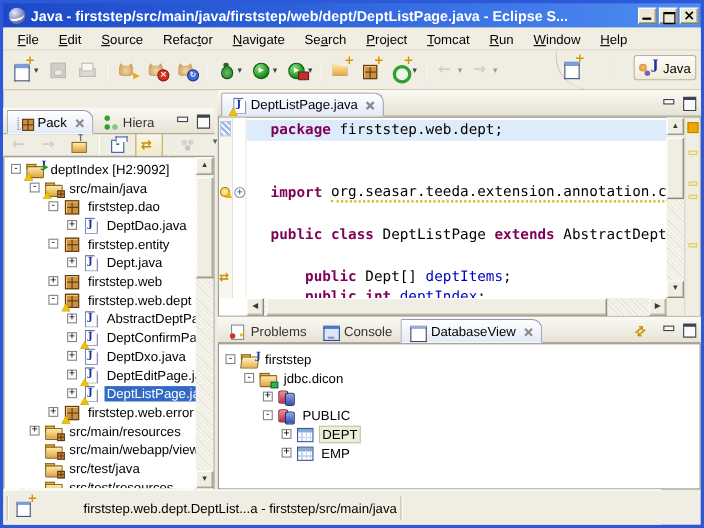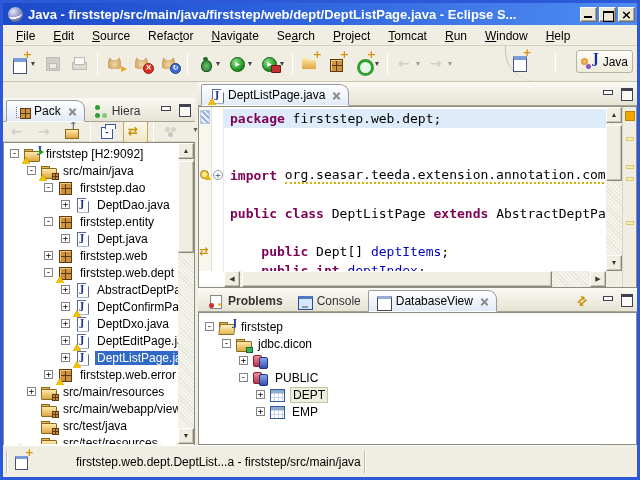--- a/index.html
+++ b/index.html
@@ -71,21 +71,21 @@
 .i-packexp::before{content:"";position:absolute;left:6px;top:4px;width:9px;height:9px;background:#CE9140;border:1px solid #5C3A12;background-image:linear-gradient(#5C3A12,#5C3A12),linear-gradient(#5C3A12,#5C3A12);background-size:1px 100%,100% 1px;background-position:center,center;background-repeat:no-repeat}
 .i-packexp::after{content:"";position:absolute;left:2px;top:3px;width:4px;height:10px;border-left:1px dotted #777;border-bottom:1px dotted #777}
 .i-hierarchy::before{content:"";position:absolute;left:3px;top:1px;width:5px;height:5px;border-radius:50%;background:#2FA035;box-shadow:0 8px 0 #2FA035,7px 8px 0 #80C880}
 .i-fastview::before{content:"";position:absolute;left:2px;top:3px;width:11px;height:10px;background:#fff;border:1px solid #44507A;border-top:3px solid #7A9CD8}
 
 .panel{position:absolute;background:#F0EEE3}
 .tabbar{position:relative;height:24px;background:linear-gradient(#FAF9F4,#E6E3D4);border-bottom:1px solid #A8A494;display:flex;align-items:flex-end;padding-left:3px}
 .vtab{display:flex;align-items:center;gap:4px;height:22px;padding:0 7px;margin-bottom:-1px;color:#333;position:relative;z-index:1}
 .vtab.active{background:linear-gradient(#FFFFFF,#E2EAF8);border:1px solid #9A97A5;border-bottom:1px solid #fff;border-radius:2px 9px 0 0;color:#000}
 .vtab .lbl{white-space:nowrap}
-.bold{font-weight:bold}
+.bold{font-weight:normal}
 .tclose{width:9px;height:9px;position:relative;margin-left:3px}
 .tclose::before,.tclose::after{content:"";position:absolute;left:0;top:4px;width:9px;height:2px;background:#8A8A8A;transform:rotate(45deg)}
 .tclose::after{transform:rotate(-45deg)}
 .mm{position:absolute;right:4px;top:5px;display:flex;gap:6px;z-index:2}
 .mmbtn{width:13px;height:12px;position:relative}
 .mm-min::before{content:"";position:absolute;left:2px;top:3px;width:8px;height:3px;border:1px solid #404050;background:#FAFAF6}
 .mm-max::before{content:"";position:absolute;left:1px;top:1px;width:10px;height:9px;border:1px solid #404050;border-top-width:3px;background:#FAFAF6}
 .body{position:absolute;left:0;top:44px;right:0;bottom:0;border:1px solid #8E8C80;background:#fff}
 .body2{position:absolute;left:0;top:24px;right:0;bottom:0;border:1px solid #8E8C80;background:#fff}
 
@@ -110,21 +110,21 @@
 .ti-package::before{content:"";position:absolute;left:2px;top:2px;width:11px;height:11px;background:#CE9140;border:1px solid #5C3A12;background-image:linear-gradient(#5C3A12,#5C3A12),linear-gradient(#5C3A12,#5C3A12);background-size:1px 100%,100% 1px;background-position:center,center;background-repeat:no-repeat;box-shadow:inset 1px 1px 0 #F2C87E}
 .ti-jfile::before{content:"";position:absolute;left:3px;top:1px;width:10px;height:13px;background:#fff;border:1px solid #5A6A9A;clip-path:polygon(0 0,70% 0,100% 30%,100% 100%,0 100%)}
 .ti-jfile::after{content:"J";position:absolute;left:6px;top:1px;color:#1A2FA0;font:bold 9px/12px "DejaVu Serif",serif}
 .ti-schema::before{content:"";position:absolute;left:1px;top:2px;width:7px;height:10px;background:linear-gradient(#F09098,#C03048);border:1px solid #802030;border-radius:3px/2px}
 .ti-schema::after{content:"";position:absolute;right:1px;top:4px;width:7px;height:10px;background:linear-gradient(#90A8E8,#3050B0);border:1px solid #203080;border-radius:3px/2px}
 .ti-table::before{content:"";position:absolute;left:1px;top:2px;width:13px;height:11px;background:#fff;border:1px solid #3858A0;background-image:linear-gradient(#88AACC 3px,transparent 3px),repeating-linear-gradient(#0000 0 3px,#C8D4E8 3px 4px),repeating-linear-gradient(90deg,#0000 0 3px,#C8D4E8 3px 4px)}
 
 .ruler{position:absolute;left:0;top:0;bottom:16px;width:13px;background:#F7F6EF;border-right:1px solid #E2E0D2}
 .foldcol{position:absolute;left:13px;top:0;bottom:16px;width:12px;background:#fff;border-right:1px solid #ECEAE0}
 .code{position:absolute;left:25px;top:0;right:30px;bottom:16px;overflow:hidden;padding-top:2px}
-.cl{height:19px;display:flex;align-items:center;padding-left:6px;font:13px "DejaVu Sans Mono",monospace;white-space:pre}
+.cl{height:19px;display:flex;align-items:center;padding-left:22px;font:13px "DejaVu Sans Mono",monospace;white-space:pre}
 .cl.hl{background:#DEEBFB}
 .tok-k{color:#7F0055;font-weight:bold}
 .tok-f{color:#0000C0}
 .tok-sq{border-bottom:2px dotted #D8B400}
 .range-indicator{position:absolute;left:1px;top:3px;width:10px;height:14px;background:repeating-linear-gradient(45deg,#9AB4E4 0 2px,#EDF2FA 2px 4px);border:1px solid #B8C8E8}
 .mi{position:absolute;left:0;width:13px;height:14px}
 .mi-quickfix-warning::before{content:"";position:absolute;left:1px;top:2px;width:7px;height:7px;border-radius:50%;background:radial-gradient(#FFF4B8,#F2C420);border:1px solid #A07800}
 .mi-quickfix-warning::after{content:"";position:absolute;left:6px;top:6px;width:0;height:0;border-left:3px solid transparent;border-right:3px solid transparent;border-bottom:6px solid #F0B000}
 .mi-binding::before{content:"⇄";color:#C89000;font:bold 11px/14px "DejaVu Sans",sans-serif}
 .fold-plus{position:absolute;left:1px;width:10px;height:10px;border:1px solid #9098A8;border-radius:50%;background:#fff;color:#305090;font:9px/9px "DejaVu Sans Mono",monospace;text-align:center}
@@ -285,21 +285,21 @@
       </div>
     <div class="body">
       <div class="tree" style="left:0;top:0;right:16px;bottom:16px;padding-top:2px" id="lp-tree">
           <div class="trow" style="padding-left: 6px;">
             <span class="exp">-</span>
             <span class="ti ti-folder">
               <span class="bdg bdg-j"></span>
               <span class="bdg bdg-warn"></span>
               <span class="bdg bdg-run"></span>
             </span>
-            <span class="tlabel">firststep [H2:9092]</span>
+            <span class="tlabel">deptIndex [H2:9092]</span>
           </div>
           <div class="trow" style="padding-left: 23px;">
             <span class="exp">-</span>
             <span class="ti ti-folder">
               <span class="bdg bdg-grid"></span>
               <span class="bdg bdg-warn"></span>
             </span>
             <span class="tlabel">src/main/java</span>
           </div>
           <div class="trow" style="padding-left: 40px;">

